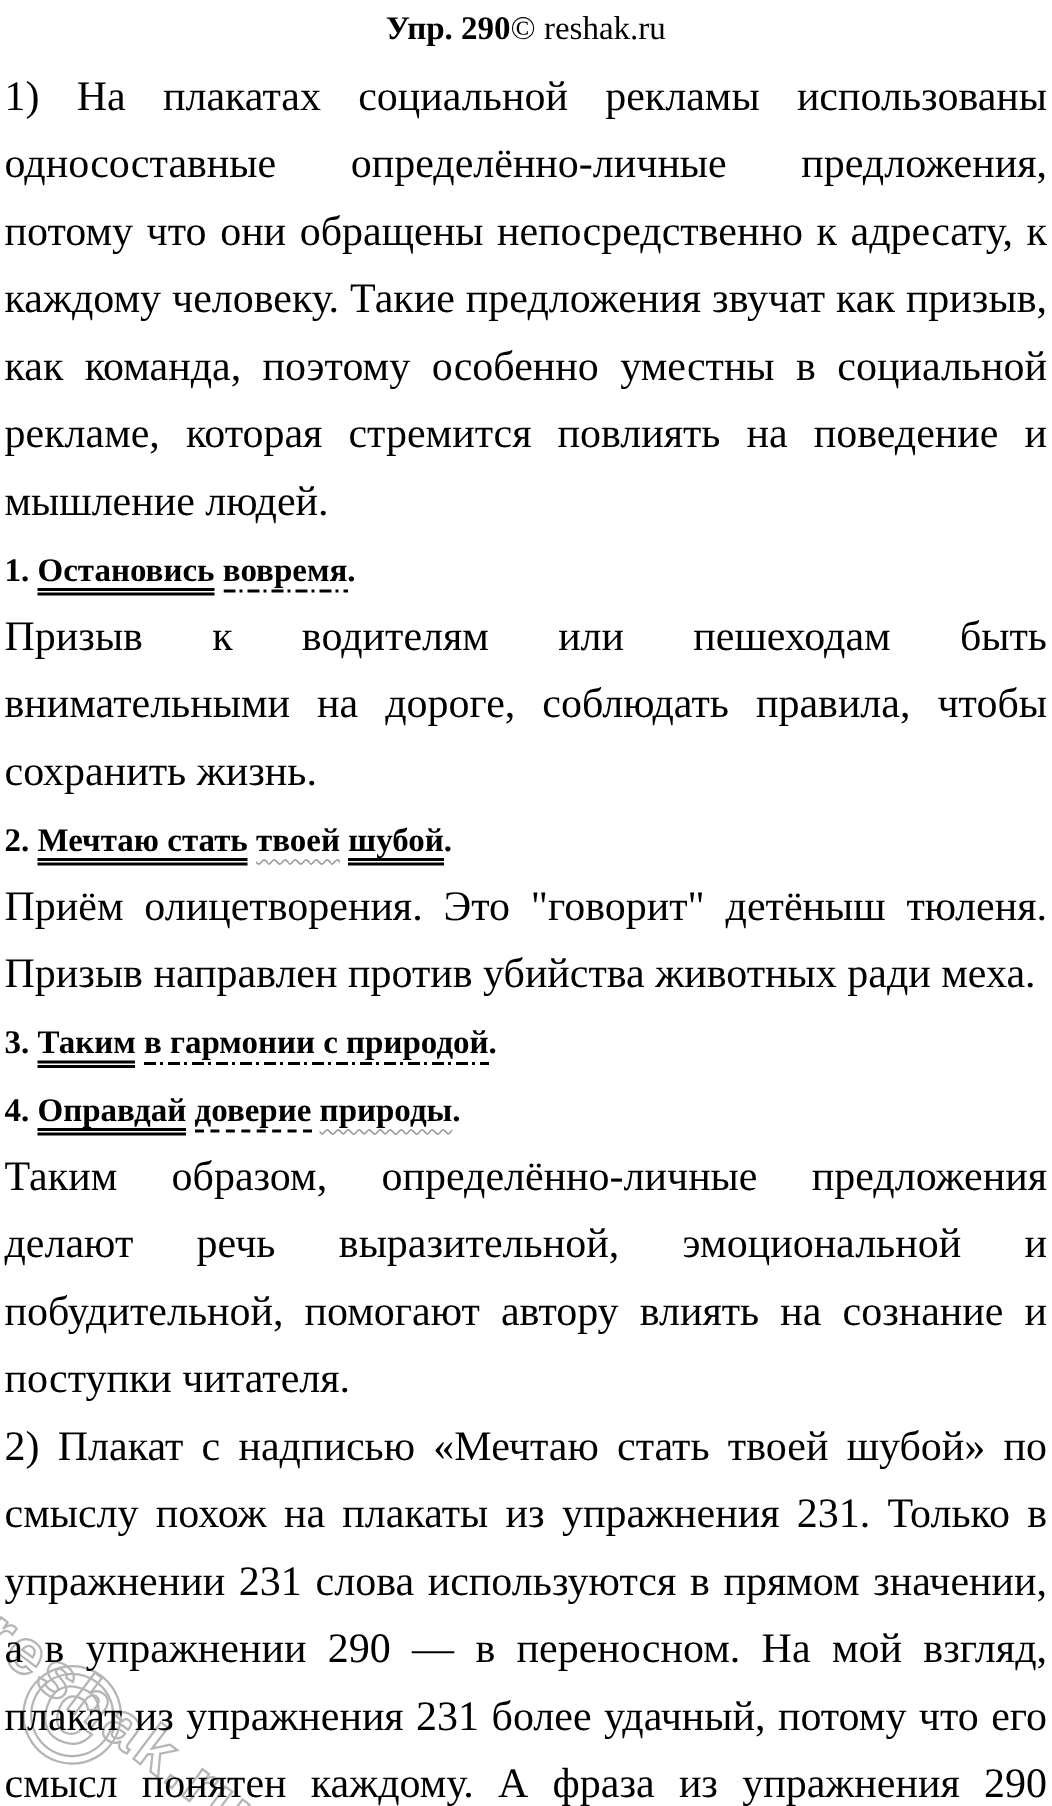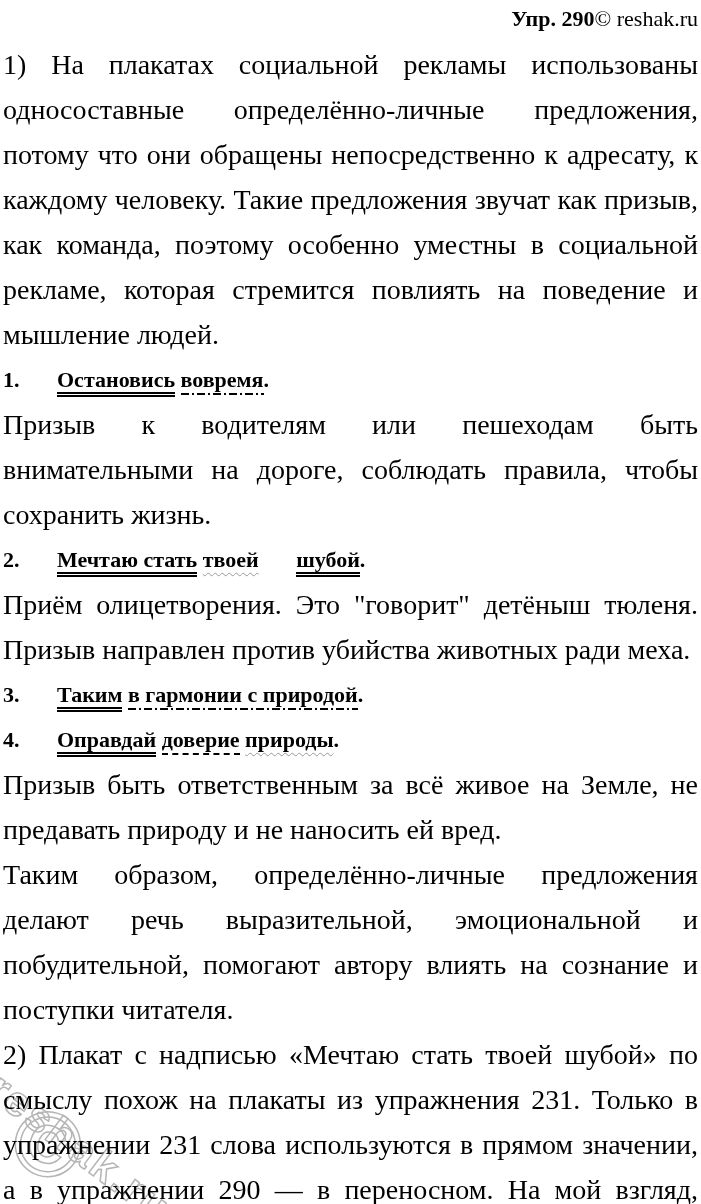--- a/index.html
+++ b/index.html
@@ -10,21 +10,21 @@
     background: #ffffff;
     overflow: hidden;
     font-family: "Liberation Serif", "DejaVu Serif", serif;
     color: #000;
     box-sizing: border-box;
     padding: 4px 3px 0 3px;
   }
   .content { position: relative; z-index: 1; }
   .header-row {
     display: flex;
-    justify-content: flex-end;
+    justify-content: center;
     align-items: baseline;
     font-size: 22px;
     line-height: 30px;
     margin-bottom: 8px;
   }
   .header-row .ex { font-weight: bold; }
   p.para {
     font-size: 28px;
     line-height: 45px;
     text-align: justify;
@@ -34,21 +34,20 @@
     font-size: 22px;
     line-height: 45px;
     font-weight: bold;
     margin: 0;
     text-align: left;
   }
   
   .u-double {
     border-bottom: 5px double #000;
     padding-bottom: 0px;
-    margin-left: 32px;
   }
   .u-dashdot {
     padding-bottom: 3px;
     background-image: repeating-linear-gradient(90deg, #000 0, #000 8px, transparent 8px, transparent 11px, #000 11px, #000 13px, transparent 13px, transparent 16px);
     background-repeat: repeat-x;
     background-position: left bottom;
     background-size: 16px 2px;
     margin-top: 24px;
   }
   .u-dashed {
@@ -114,20 +113,19 @@
 
     <h3 class="slogan"><span>2.</span> <span class="u-double">Мечтаю стать</span> <span class="u-wavy">твоей</span> <span class="u-double">шубой</span><span>.</span></h3>
 
     <p class="para">Приём олицетворения. Это "говорит" детёныш тюленя. Призыв направлен против убийства животных ради меха.</p>
 
     <h3 class="slogan"><span>3.</span> <span class="u-double">Таким</span> <span class="u-dashdot">в гармонии с природой</span><span>.</span></h3>
 
 
     <h3 class="slogan"><span>4.</span> <span class="u-double">Оправдай</span> <span class="u-dashed">доверие</span> <span class="u-wavy">природы</span><span>.</span></h3>
 
-    <p class="para">Призыв быть ответственным за всё живое на Земле, не предавать природу и не наносить ей вред.</p>
 
     <p class="para">Таким образом, определённо-личные предложения делают речь выразительной, эмоциональной и побудительной, помогают автору влиять на сознание и поступки читателя.</p>
 
     <p class="para">2) Плакат с надписью «Мечтаю стать твоей шубой» по смыслу похож на плакаты из упражнения 231. Только в упражнении 231 слова используются в прямом значении, а в упражнении 290 — в переносном. На мой взгляд, плакат из упражнения 231 более удачный, потому что его смысл понятен каждому. А фраза из упражнения 290 может быть воспринята буквально, и не все поймут её призыв.</p>
 
   </div>
 </div>
 
 </body></html>

